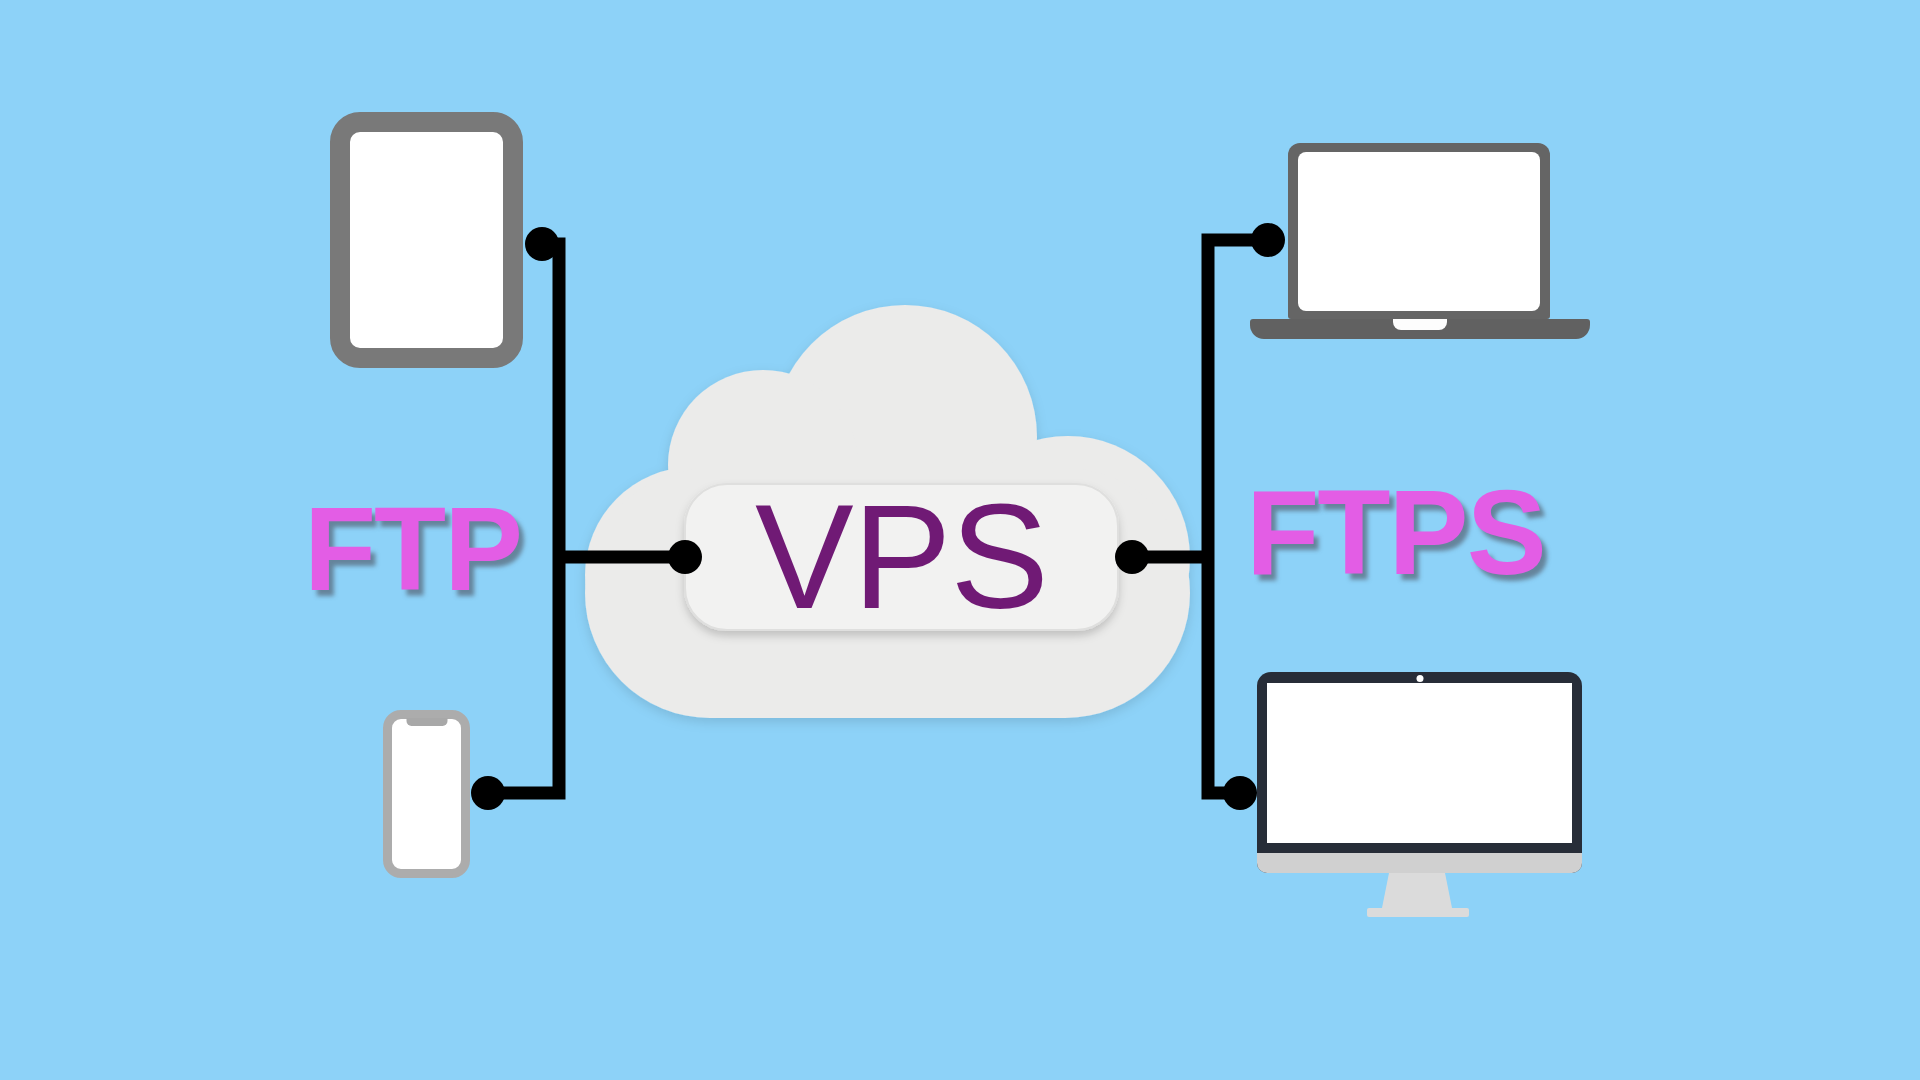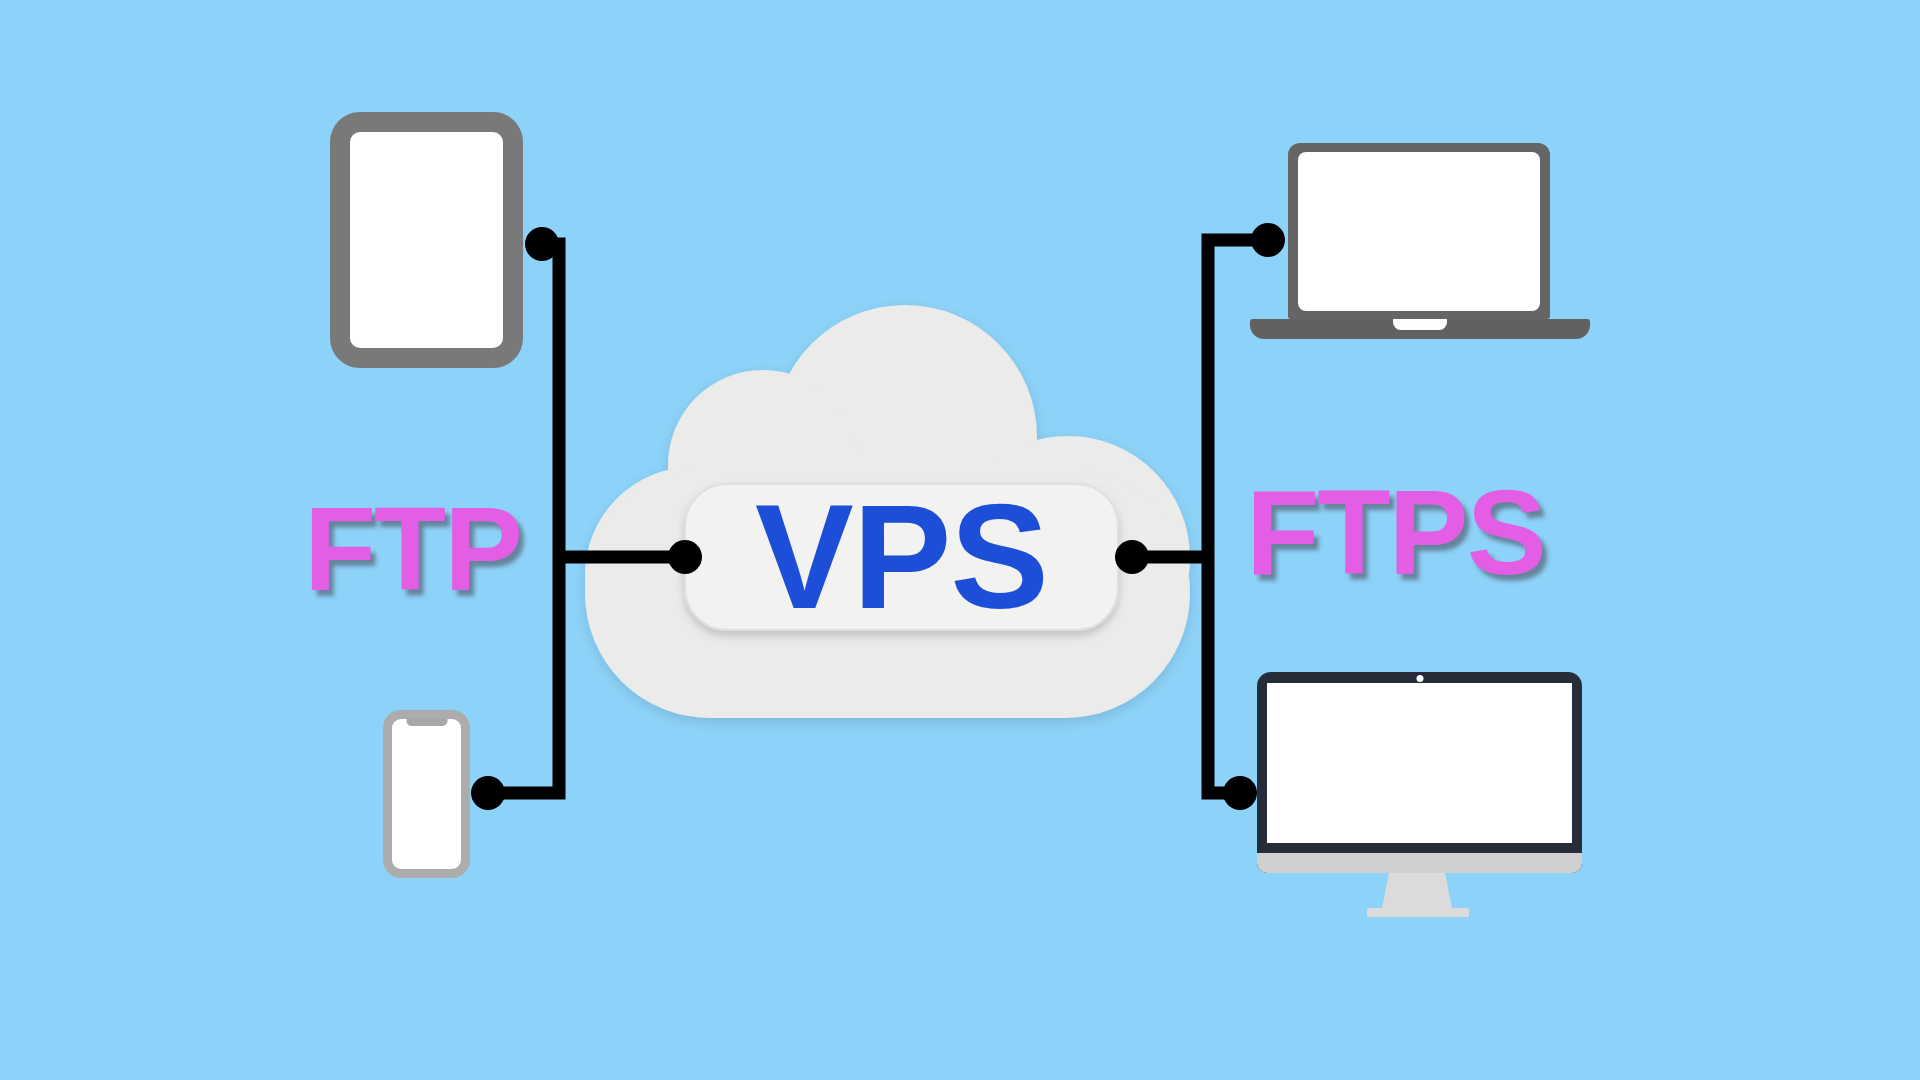--- a/index.html
+++ b/index.html
@@ -30,22 +30,22 @@
     white-space: nowrap;
   }
   .proto-left  { left: 292px;  top: 490px; font-size: 118px; margin-left: 12px; }
   .proto-right { left: 1222px; top: 472px; font-size: 120px; margin-left: 24px; }
 
   
   .vps-text {
     position: absolute;
     left: 685px; top: 484px; width: 433px; height: 146px;
     display: flex; align-items: center; justify-content: center;
-    font-weight: 700; font-size: 148px; line-height: 1;
-    color: #1d4ed8; letter-spacing: -1px;
+    font-weight: 400; font-size: 148px; line-height: 1;
+    color: #701a75; letter-spacing: -1px;
   }
 
   
   .tablet {
     position: absolute;
     left: 330px; top: 112px;
     width: 193px; height: 256px;
     box-sizing: border-box;
     background: #FFFFFF;
     border: 20px solid #797979;

